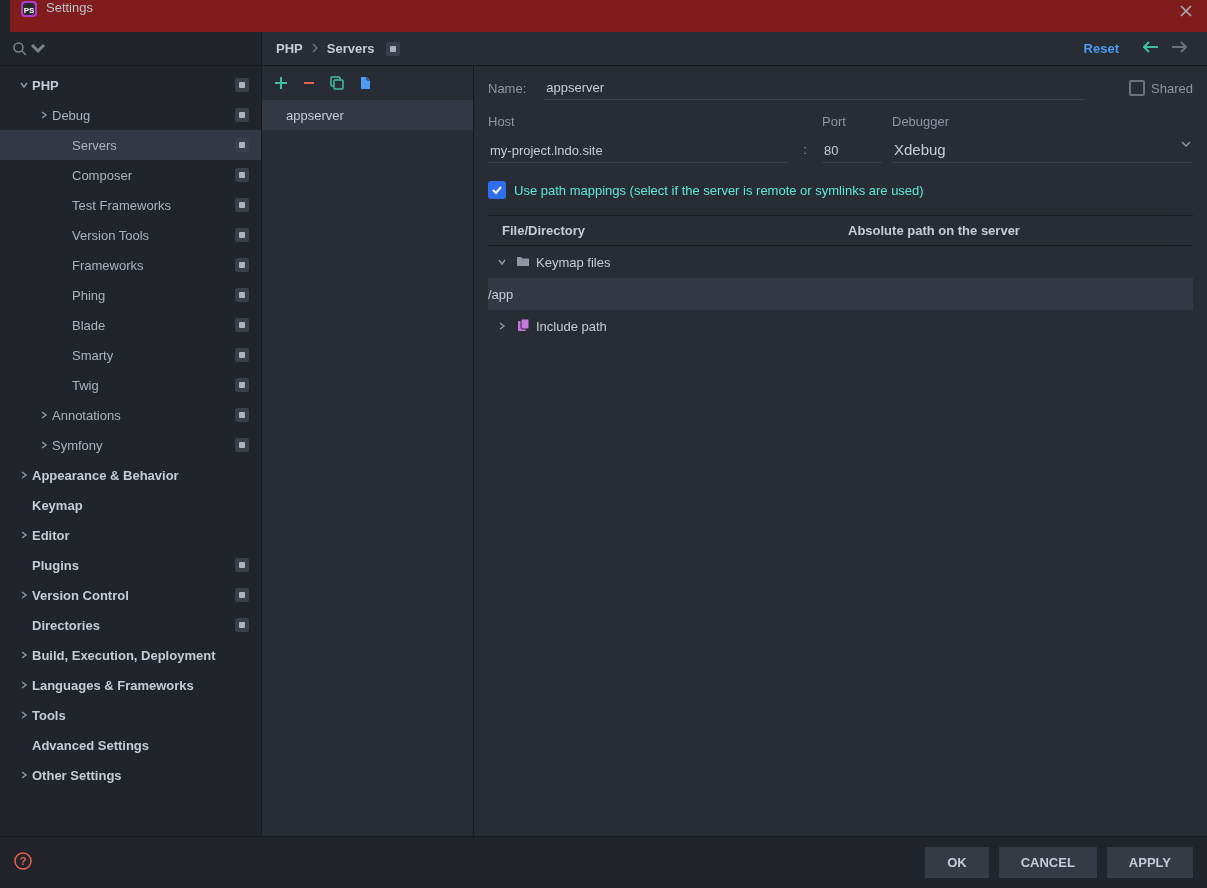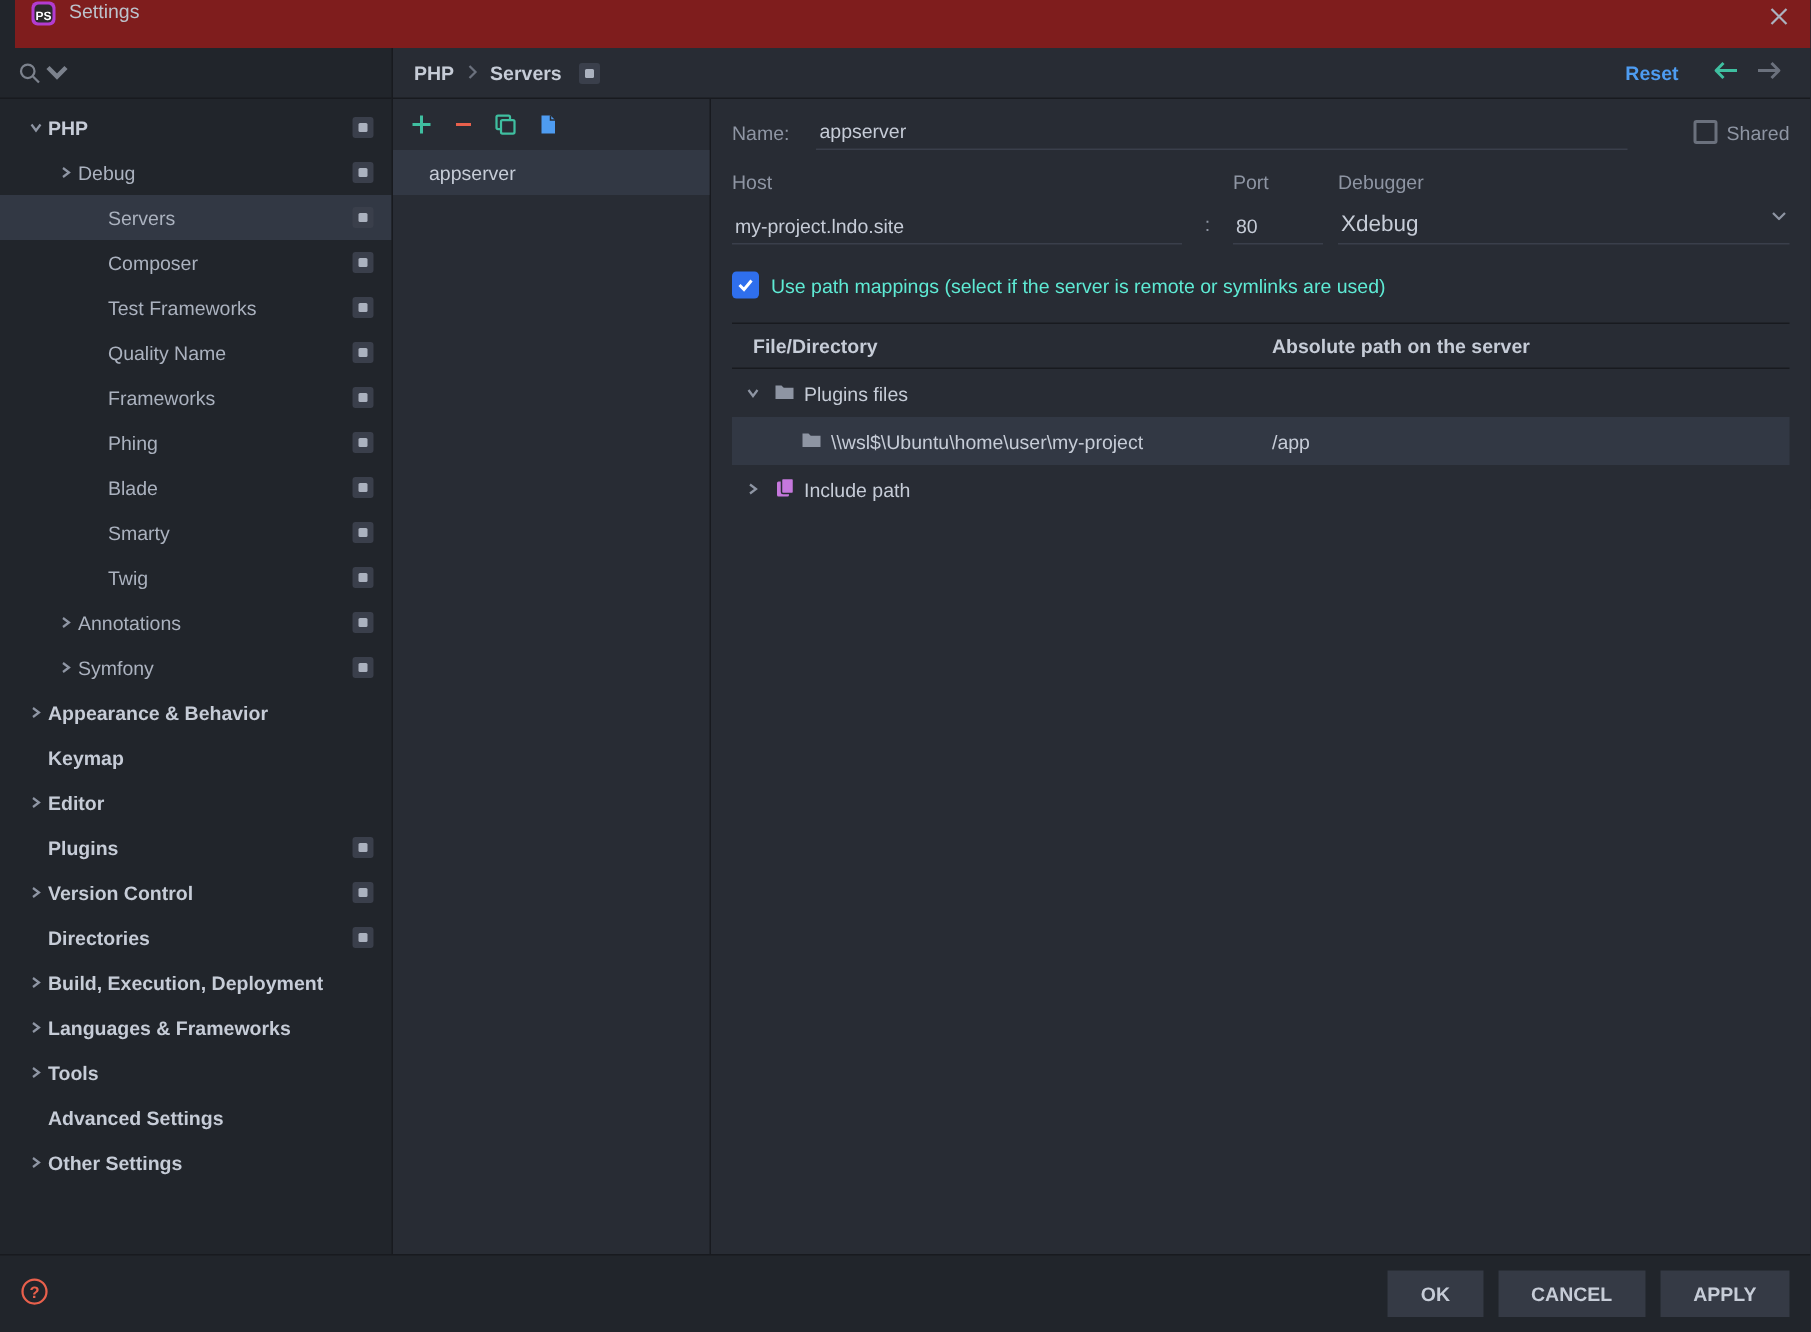--- a/index.html
+++ b/index.html
@@ -281,21 +281,21 @@
           <span class="label">Composer</span>
           <span class="proj-badge"></span>
         </div>
         <div class="tree-item indent-2">
           <span class="chev"></span>
           <span class="label">Test Frameworks</span>
           <span class="proj-badge"></span>
         </div>
         <div class="tree-item indent-2">
           <span class="chev"></span>
-          <span class="label">Quality Name</span>
+          <span class="label">Version Tools</span>
           <span class="proj-badge"></span>
         </div>
         <div class="tree-item indent-2">
           <span class="chev"></span>
           <span class="label">Frameworks</span>
           <span class="proj-badge"></span>
         </div>
         <div class="tree-item indent-2">
           <span class="chev"></span>
           <span class="label">Phing</span>
@@ -522,32 +522,24 @@
             <span class="tree-toggle">
               <svg width="10" height="10" viewBox="0 0 10 10">
                   <path d="M2 3 L5 7 L8 3" stroke="#8e95a3" stroke-width="1.5" fill="none"></path>
                 </svg>
             </span>
             <span class="folder-icon">
               <svg width="14" height="12" viewBox="0 0 14 12">
                   <path d="M1 2 H5 L6.5 3.5 H13 V11 H1 Z" fill="#8e95a3"></path>
                 </svg>
             </span>
-            <span style="color:#c6ccd7;">Plugins files</span>
+            <span style="color:#c6ccd7;">Keymap files</span>
           </div>
 
           <div class="map-row highlight">
-            <div class="map-col1" style="display:flex;align-items:center;padding-left:40px;">
-              <span class="folder-icon">
-                <svg width="14" height="12" viewBox="0 0 14 12">
-                    <path d="M1 2 H5 L6.5 3.5 H13 V11 H1 Z" fill="#8e95a3"></path>
-                  </svg>
-              </span>
-              <span style="color:#c6ccd7;">\\wsl$\Ubuntu\home\user\my-project</span>
-            </div>
             <div class="map-col2" style="color:#c6ccd7;">/app</div>
           </div>
 
           <div class="map-row" style="padding-left:6px;">
             <span class="tree-toggle">
               <svg width="10" height="10" viewBox="0 0 10 10">
                   <path d="M3 2 L7 5 L3 8" stroke="#8e95a3" stroke-width="1.5" fill="none"></path>
                 </svg>
             </span>
             <span class="include-icon">

